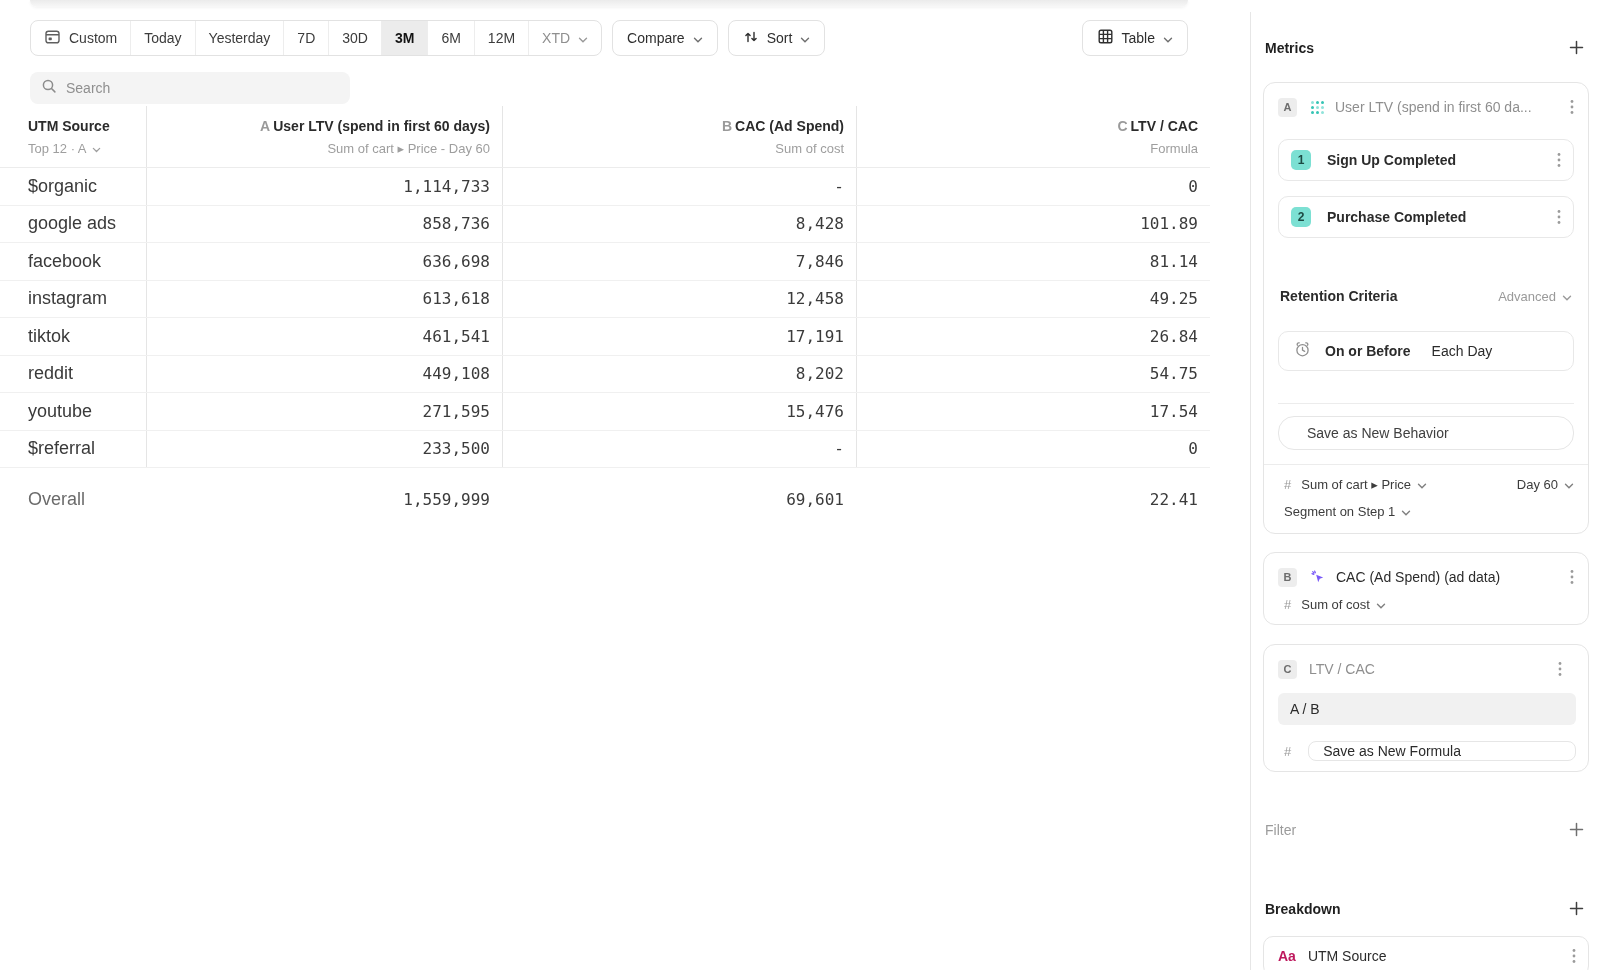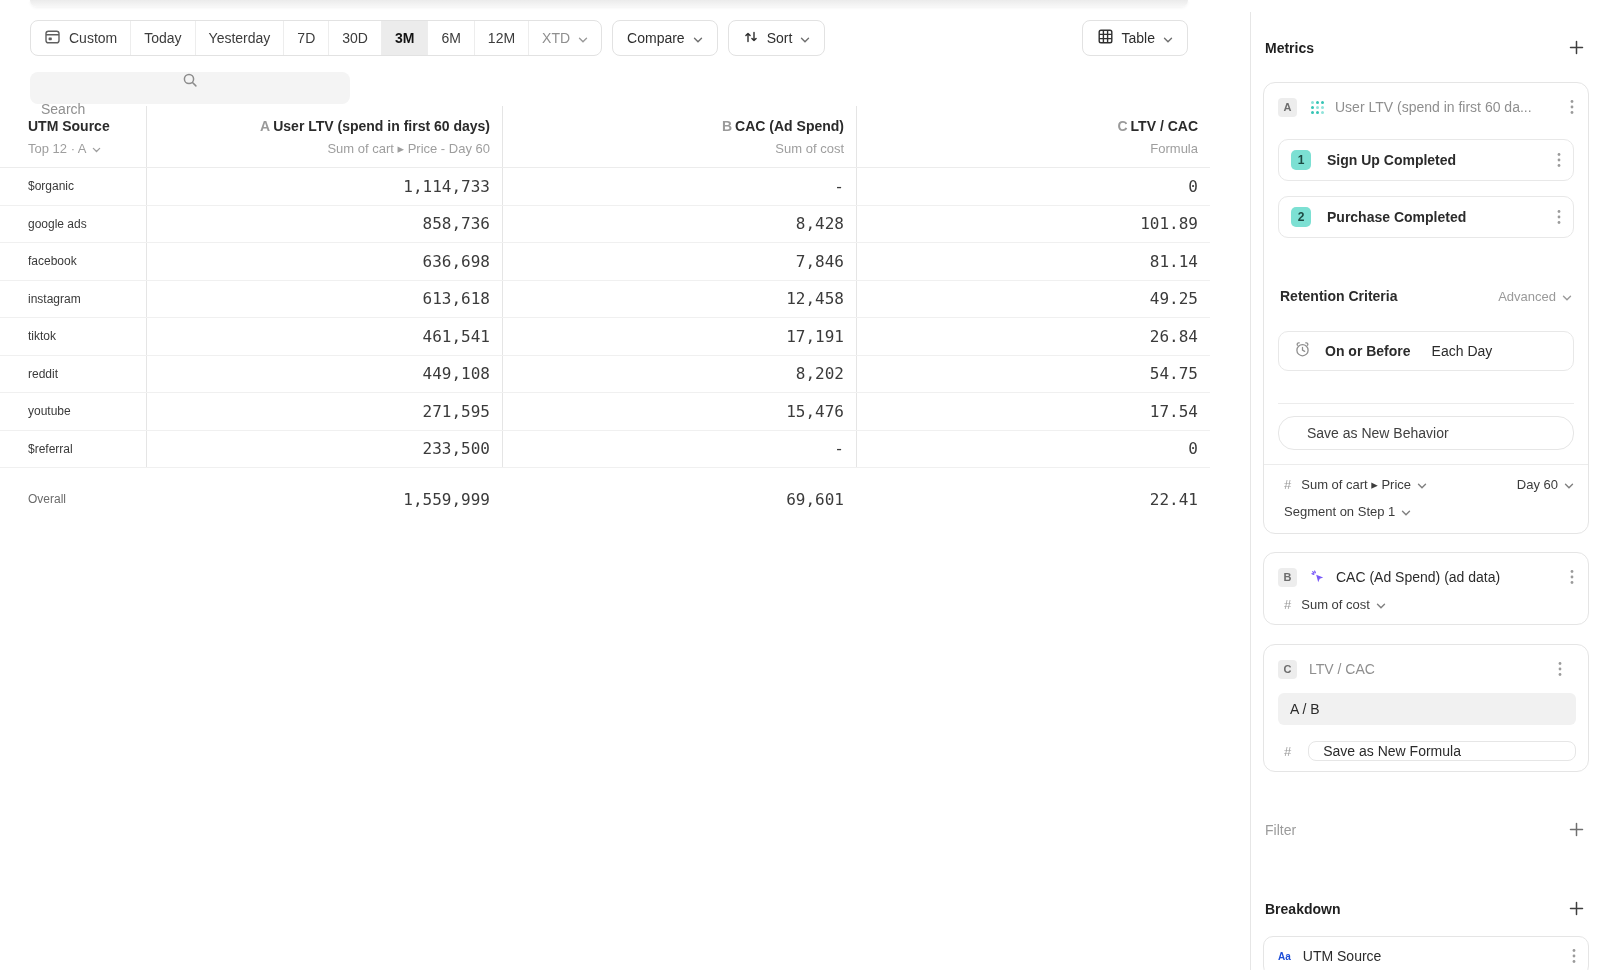--- a/index.html
+++ b/index.html
@@ -15,37 +15,37 @@
   .segmented { display:flex; height:36px; border:1px solid #e2e2e2; border-radius:8px; background:#fff; overflow:hidden; }
   .seg { display:flex; align-items:center; gap:8px; padding:0 13px; font-size:14px; color:#3c3c3c; border-left:1px solid #ededed; cursor:pointer; white-space:nowrap; }
   .seg:first-child { border-left:none; }
   .seg.selected { background:#ececec; font-weight:700; color:#141414; }
   .seg.muted { color:#8f8f8f; }
   .btn { display:flex; align-items:center; gap:8px; height:36px; padding:0 14px; border:1px solid #e2e2e2; border-radius:8px; background:#fff; font-size:14px; color:#2e2e2e; cursor:pointer; white-space:nowrap; }
   .ml10 { margin-left:10px; }
   .mla { margin-left:auto; }
   .chev { flex:none; }
 
-  .search { position:absolute; left:30px; top:72px; width:320px; height:32px; background:#f4f4f4; border-radius:8px; display:flex; align-items:center; gap:9px; padding:0 11px;flex-direction:column; }
+  .search { position:absolute; left:30px; top:72px; width:320px; height:32px; background:#f4f4f4; border-radius:8px; display:flex; align-items:center; gap:9px; padding:0 11px; }
   .search input { border:none; outline:none; background:transparent; font-family:inherit; font-size:14px; color:#333; width:100%; }
   .search input::placeholder { color:#8f8f8f; }
 
   
   .table-wrap { position:absolute; left:0; top:106px; width:1210px; }
   .grid-row { display:grid; grid-template-columns:146px 356px 354px 354px; }
   .thead { height:62px; border-bottom:1px solid #ececec; }
   .th { text-align:right; padding:12px 12px 0 0; border-left:1px solid #e5e5e5; cursor:pointer; }
   .th-dim { text-align:left; padding:12px 0 0 28px; border-left:none; }
   .th-title { font-size:14px; font-weight:700; color:#2b2b2b; }
   .th-letter { color:#9a9a9a; font-weight:700; margin-right:3px; }
   .th-sub { margin-top:7px; font-size:13px; color:#9e9e9e; font-weight:400; }
   .dim-sub { display:flex; align-items:center; gap:5px; }
   .trow { height:37.5px; border-bottom:1px solid #f0f0f0; cursor:pointer; }
   .trow:last-of-type { border-bottom:1px solid #e9e9e9; }
-  .td-label { display:flex; align-items:center; padding-left:28px; font-size:12px; color:#3a3a3a; }
+  .td-label { display:flex; align-items:center; padding-left:28px; font-size:18px; color:#3a3a3a; }
   .td-num { display:flex; align-items:center; justify-content:flex-end; padding-right:12px; border-left:1px solid #e5e5e5;
     font-family:"DejaVu Sans Mono", monospace; font-size:16px; color:#3b3b3b; }
   .overall { height:42px; margin-top:10px; }
   .overall .td-num { border-left:none; }
   .overall .td-label { color:#6b6b6b; }
 
   
   aside { position:absolute; left:1250px; top:12px; width:350px; height:970px; border-left:1px solid #e6e6e6; padding:0 11px 0 12px; font-size:14px; background:#fff; }
   .sb-head { margin-top:26px; display:flex; align-items:center; justify-content:space-between; padding:0 3px 0 2px; }
   .sb-title { font-weight:700; color:#1f1f1f; }
@@ -79,21 +79,21 @@
   .drop { display:flex; align-items:center; gap:6px; background:none; border:none; font-family:inherit; font-size:13px; color:#3c3c3c; cursor:pointer; }
   .cardB { margin-top:18px; padding-bottom:12px; }
   .cardB .foot-row { margin:10px 14px 0 20px; }
   .cardC { margin-top:19px; padding:0 12px 10px 14px; }
   .formula-input { margin-top:14px; height:32px; background:#f1f1f1; border-radius:6px; display:flex; align-items:center; padding:0 12px; color:#2b2b2b; cursor:text; }
   .formula-row { margin-top:16px; display:flex; align-items:center; padding-left:6px; }
   .save-formula { flex:1; margin-left:17px; height:20px; border:1px solid #e6e6e6; border-radius:8px; background:#fff; display:flex; align-items:center; padding:0 14px; font-family:inherit; font-size:14px; color:#2b2b2b; cursor:pointer; }
   .filter-head { margin-top:48px; }
   .breakdown-head { margin-top:60px; }
   .bd-card { margin-top:18px; height:40px; border:1px solid #e5e5e5; border-radius:10px; display:flex; align-items:center; padding:0 8px 0 14px; cursor:pointer; background:#fff; }
-  .aa { font-size:10px; font-weight:700; color:#1d4ed8; }
+  .aa { font-size:14px; font-weight:700; color:#be185d; }
   .bd-label { margin-left:12px; color:#2b2b2b; }
 </style>
 </head>
 <body>
 
 <div class="main">
   <div class="ghost-bar"></div>
 
   <div class="controls">
     <div class="segmented">

